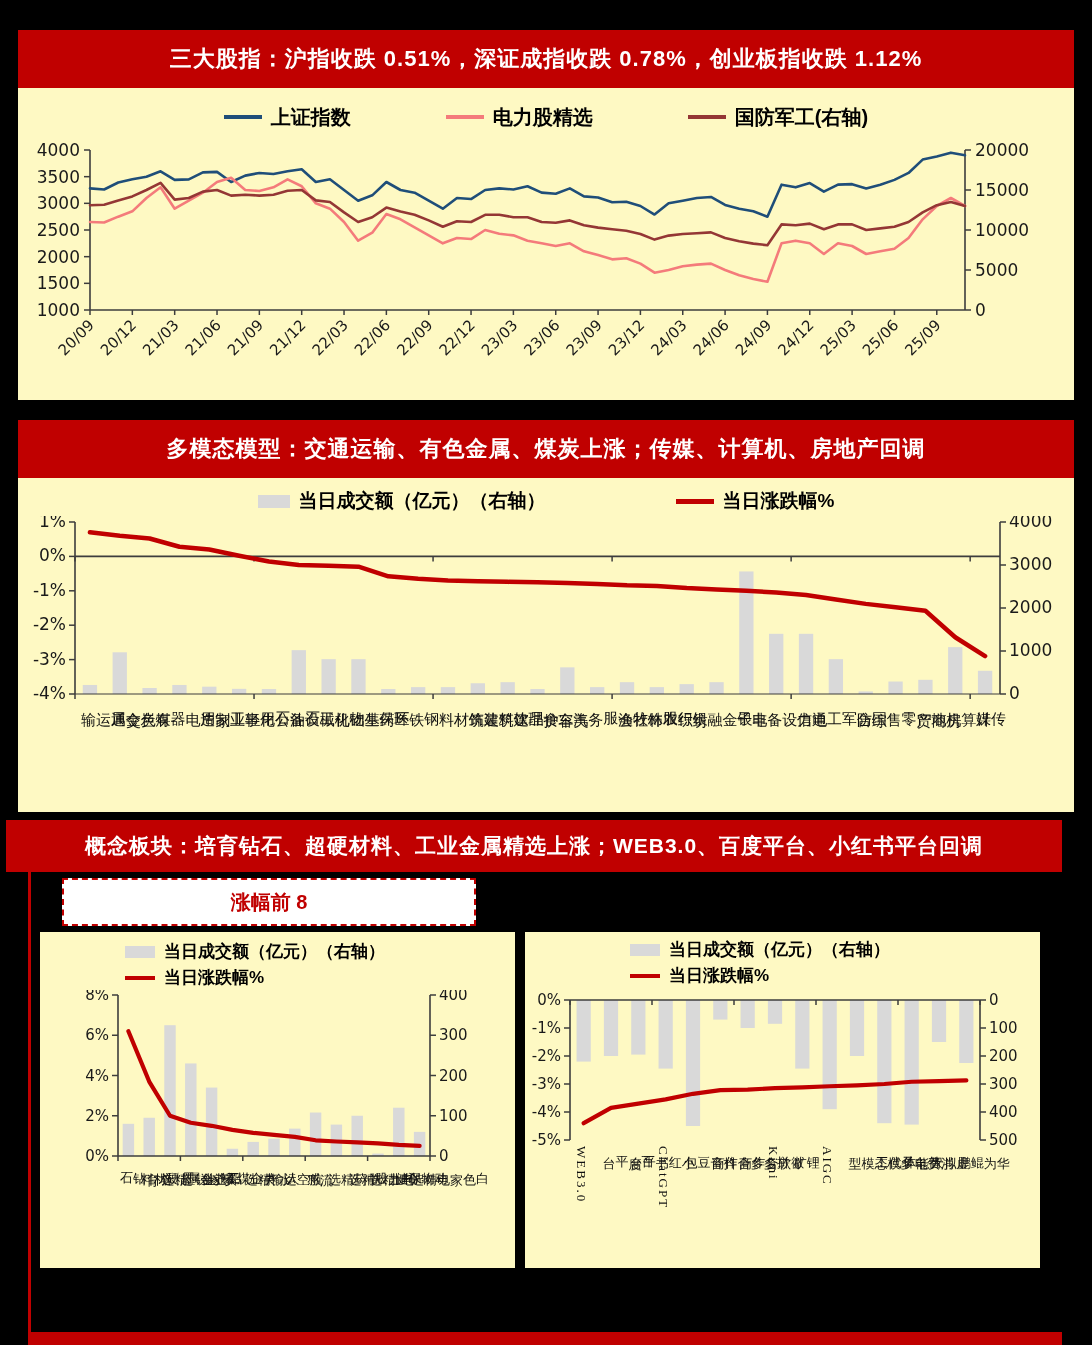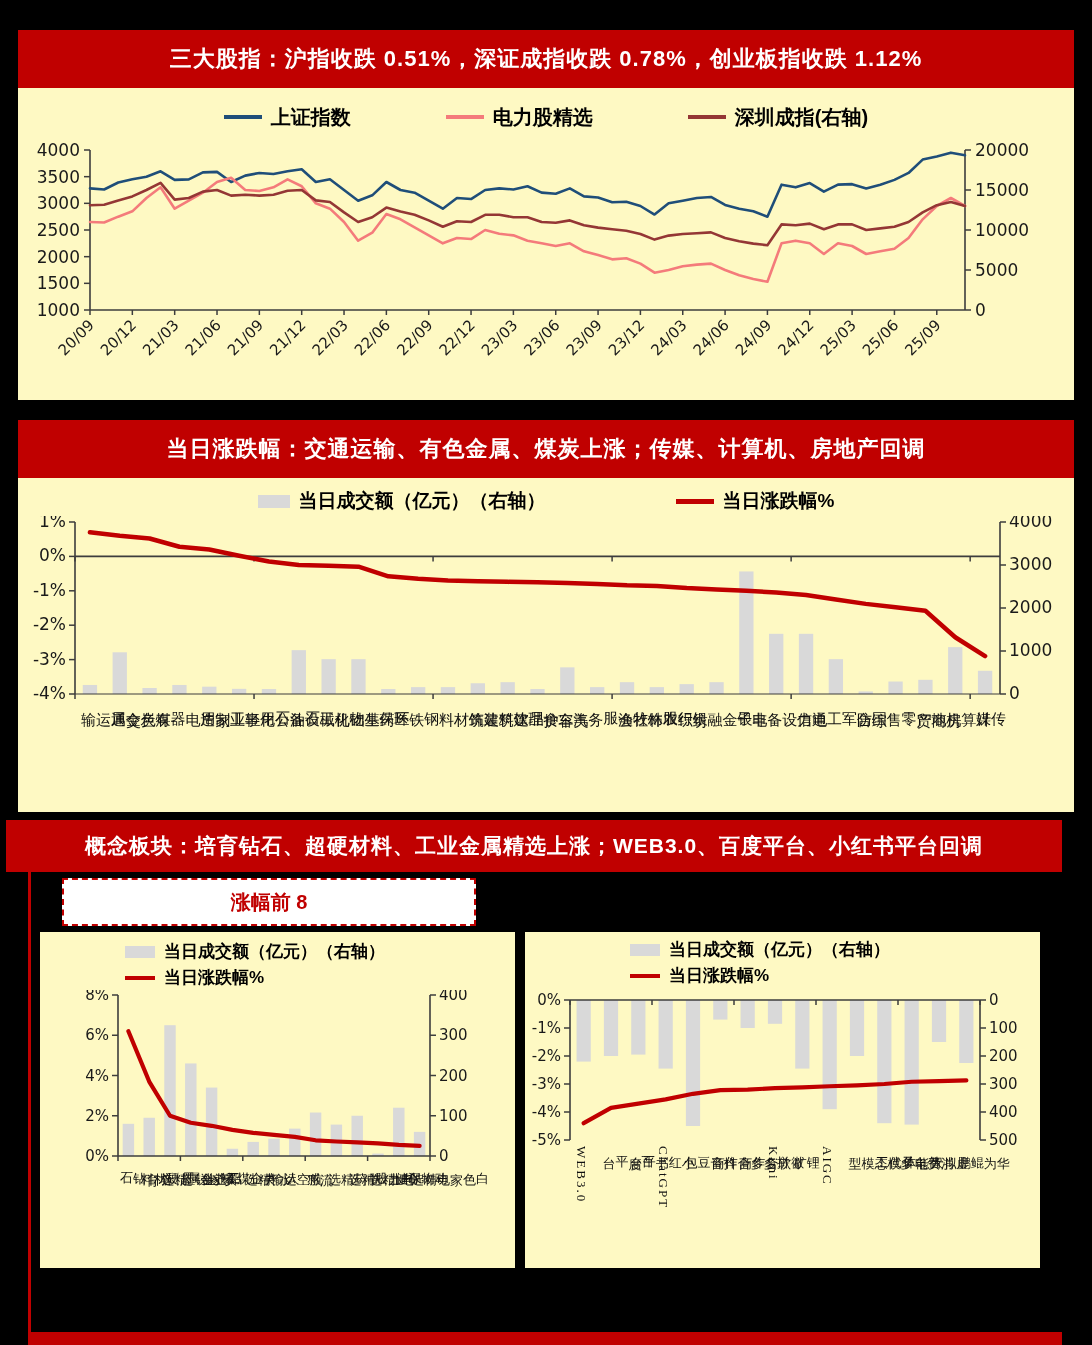--- a/index.html
+++ b/index.html
@@ -36,21 +36,21 @@
       <div class="legend-item">
         <span class="lswatch" style="background: rgb(31, 78, 121);"></span>
         <span>上证指数</span>
       </div>
       <div class="legend-item">
         <span class="lswatch" style="background: rgb(244, 123, 123);"></span>
         <span>电力股精选</span>
       </div>
       <div class="legend-item">
         <span class="lswatch" style="background: rgb(148, 55, 53);"></span>
-        <span>深圳成指(右轴)</span>
+        <span>国防军工(右轴)</span>
       </div>
     </div>
     <svg width="1056" height="266">
         <line x1="72" y1="16" x2="72" y2="176" stroke="#3d3d3d" stroke-width="1.6"></line>
         <line x1="66" y1="16" x2="72" y2="16" stroke="#3d3d3d" stroke-width="1.5"></line>
         <text x="62" y="22" font-size="17" text-anchor="end">4000</text>
         <line x1="66" y1="42.66666666666666" x2="72" y2="42.66666666666666" stroke="#3d3d3d" stroke-width="1.5"></line>
         <text x="62" y="48.66666666666666" font-size="17" text-anchor="end">3500</text>
         <line x1="66" y1="69.33333333333334" x2="72" y2="69.33333333333334" stroke="#3d3d3d" stroke-width="1.5"></line>
         <text x="62" y="75.33333333333334" font-size="17" text-anchor="end">3000</text>
@@ -115,21 +115,21 @@
         <line x1="876.4354838709677" y1="176" x2="876.4354838709677" y2="181" stroke="#3d3d3d" stroke-width="1.5"></line>
         <text x="0" y="0" font-size="15" text-anchor="end" transform="translate(881.4354838709677,192) rotate(-45)">25/06</text>
         <line x1="918.7741935483871" y1="176" x2="918.7741935483871" y2="181" stroke="#3d3d3d" stroke-width="1.5"></line>
         <text x="0" y="0" font-size="15" text-anchor="end" transform="translate(923.7741935483871,192) rotate(-45)">25/09</text>
         <polyline points="72,54.400000000000006 86.11290322580645,55.46666666666667 100.2258064516129,48.53333333333333 114.33870967741936,45.33333333333334 128.4516129032258,42.66666666666666 142.56451612903226,37.333333333333314 156.67741935483872,45.866666666666674 170.79032258064518,45.33333333333334 184.90322580645162,38.400000000000006 199.01612903225805,37.866666666666674 213.1290322580645,48 227.24193548387098,41.599999999999994 241.3548387096774,38.93333333333334 255.46774193548387,40 269.58064516129036,37.333333333333314 283.69354838709677,35.19999999999999 297.80645161290323,48 311.91935483870964,45.33333333333334 326.0322580645161,56 340.14516129032256,66.66666666666666 354.258064516129,61.33333333333333 368.3709677419355,48 382.48387096774195,56 396.5967741935484,58.66666666666667 410.7096774193548,66.66666666666666 424.8225806451613,74.66666666666667 438.93548387096774,64 453.0483870967742,65.06666666666666 467.16129032258067,56 481.2741935483871,54.400000000000006 495.38709677419354,55.46666666666667 509.5,52.266666666666666 523.6129032258065,58.66666666666667 537.7258064516129,59.733333333333334 551.8387096774193,54.400000000000006 565.9516129032259,62.400000000000006 580.0645161290322,63.46666666666667 594.1774193548387,68.26666666666667 608.2903225806451,67.73333333333333 622.4032258064516,72 636.516129032258,80.53333333333333 650.6290322580645,69.33333333333334 664.741935483871,66.66666666666666 678.8548387096774,64 692.9677419354839,62.93333333333334 707.0806451612904,70.93333333333334 721.1935483870968,74.66666666666667 735.3064516129032,77.33333333333333 749.4193548387096,82.66666666666666 763.5322580645161,50.66666666666667 777.6451612903226,53.33333333333333 791.758064516129,49.06666666666666 805.8709677419355,57.599999999999994 819.983870967742,50.66666666666667 834.0967741935484,50.13333333333334 848.2096774193549,54.400000000000006 862.3225806451613,50.66666666666667 876.4354838709677,45.866666666666674 890.5483870967741,38.93333333333334 904.6612903225806,25.600000000000023 918.7741935483871,22.400000000000006 932.8870967741935,18.666666666666686 947,21.333333333333343" fill="none" stroke="#1f4e79" stroke-width="2.6" stroke-linejoin="round" stroke-linecap="round"></polyline>
         <polyline points="72,88 86.11290322580645,88.53333333333333 100.2258064516129,82.66666666666666 114.33870967741936,77.33333333333333 128.4516129032258,64 142.56451612903226,53.33333333333333 156.67741935483872,74.66666666666667 170.79032258064518,66.66666666666666 184.90322580645162,58.66666666666667 199.01612903225805,48 213.1290322580645,43.73333333333335 227.24193548387098,56 241.3548387096774,57.06666666666668 255.46774193548387,53.33333333333333 269.58064516129036,45.33333333333334 283.69354838709677,52.266666666666666 297.80645161290323,69.33333333333334 311.91935483870964,74.66666666666667 326.0322580645161,88 340.14516129032256,106.66666666666666 354.258064516129,98.66666666666667 368.3709677419355,80 382.48387096774195,85.33333333333334 396.5967741935484,93.33333333333333 410.7096774193548,101.33333333333333 424.8225806451613,109.33333333333333 438.93548387096774,104 453.0483870967742,105.06666666666666 467.16129032258067,96 481.2741935483871,99.73333333333333 495.38709677419354,101.33333333333333 509.5,106.66666666666666 523.6129032258065,109.33333333333333 537.7258064516129,112 551.8387096774193,109.33333333333333 565.9516129032259,117.33333333333334 580.0645161290322,121.06666666666666 594.1774193548387,125.33333333333334 608.2903225806451,124.26666666666668 622.4032258064516,129.6 636.516129032258,138.66666666666666 650.6290322580645,136 664.741935483871,132.26666666666665 678.8548387096774,130.66666666666669 692.9677419354839,129.6 707.0806451612904,136 721.1935483870968,141.33333333333331 735.3064516129032,145.06666666666666 749.4193548387096,147.73333333333335 763.5322580645161,109.33333333333333 777.6451612903226,106.66666666666666 791.758064516129,109.33333333333333 805.8709677419355,120 819.983870967742,109.33333333333333 834.0967741935484,112 848.2096774193549,120 862.3225806451613,117.33333333333334 876.4354838709677,114.66666666666666 890.5483870967741,104 904.6612903225806,85.33333333333334 918.7741935483871,72 932.8870967741935,64 947,72" fill="none" stroke="#f47b7b" stroke-width="2.6" stroke-linejoin="round" stroke-linecap="round"></polyline>
         <polyline points="72,71.19999999999999 86.11290322580645,70.80000000000001 100.2258064516129,66.39999999999999 114.33870967741936,62.400000000000006 128.4516129032258,56 142.56451612903226,48.8 156.67741935483872,65.60000000000001 170.79032258064518,64 184.90322580645162,57.599999999999994 199.01612903225805,56 213.1290322580645,61.60000000000001 227.24193548387098,60.80000000000001 241.3548387096774,61.60000000000001 255.46774193548387,60.80000000000001 269.58064516129036,56.8 283.69354838709677,56 297.80645161290323,66.39999999999999 311.91935483870964,68 326.0322580645161,78.4 340.14516129032256,88 354.258064516129,83.2 368.3709677419355,73.6 382.48387096774195,77.6 396.5967741935484,80.80000000000001 410.7096774193548,86.39999999999999 424.8225806451613,92.8 438.93548387096774,87.19999999999999 453.0483870967742,88 467.16129032258067,80.80000000000001 481.2741935483871,80.80000000000001 495.38709677419354,83.2 509.5,83.2 523.6129032258065,88 537.7258064516129,88.8 551.8387096774193,86.39999999999999 565.9516129032259,91.19999999999999 580.0645161290322,93.6 594.1774193548387,95.2 608.2903225806451,96.8 622.4032258064516,100 636.516129032258,105.6 650.6290322580645,101.6 664.741935483871,100 678.8548387096774,99.2 692.9677419354839,98.4 707.0806451612904,104 721.1935483870968,107.2 735.3064516129032,109.60000000000001 749.4193548387096,111.19999999999999 763.5322580645161,90.39999999999999 777.6451612903226,91.19999999999999 791.758064516129,89.6 805.8709677419355,95.2 819.983870967742,90.39999999999999 834.0967741935484,90.39999999999999 848.2096774193549,96 862.3225806451613,94.4 876.4354838709677,92.8 890.5483870967741,88 904.6612903225806,78.4 918.7741935483871,71.19999999999999 932.8870967741935,68 947,72" fill="none" stroke="#943735" stroke-width="2.6" stroke-linejoin="round" stroke-linecap="round"></polyline>
       </svg>
   </div>
 
-  <div class="banner" style="left:18px;top:420px;width:1056px;height:58px;">当日涨跌幅：交通运输、有色金属、煤炭上涨；传媒、计算机、房地产回调</div>
+  <div class="banner" style="left:18px;top:420px;width:1056px;height:58px;">多模态模型：交通运输、有色金属、煤炭上涨；传媒、计算机、房地产回调</div>
 
   <div class="panel" style="left:18px;top:478px;width:1056px;height:334px;">
     <div class="legend center" style="padding-top:8px;height:30px;gap:130px;font-size:19px;">
       <div class="legend-item">
         <span class="bswatch"></span>
         <span>当日成交额（亿元）（右轴）</span>
       </div>
       <div class="legend-item">
         <span class="lswatch" style="background:#c00000;height:5px;"></span>
         <span>当日涨跌幅%</span>

